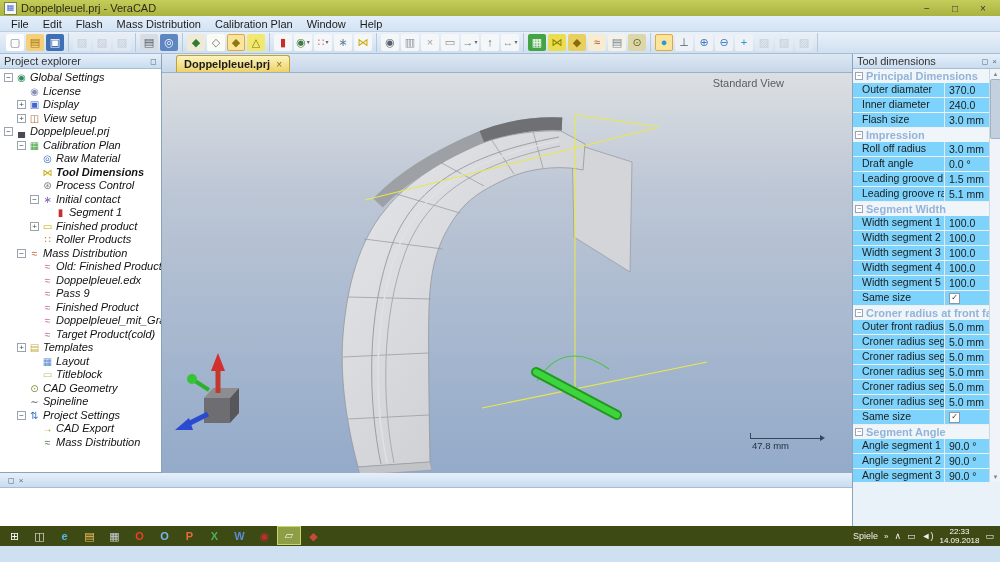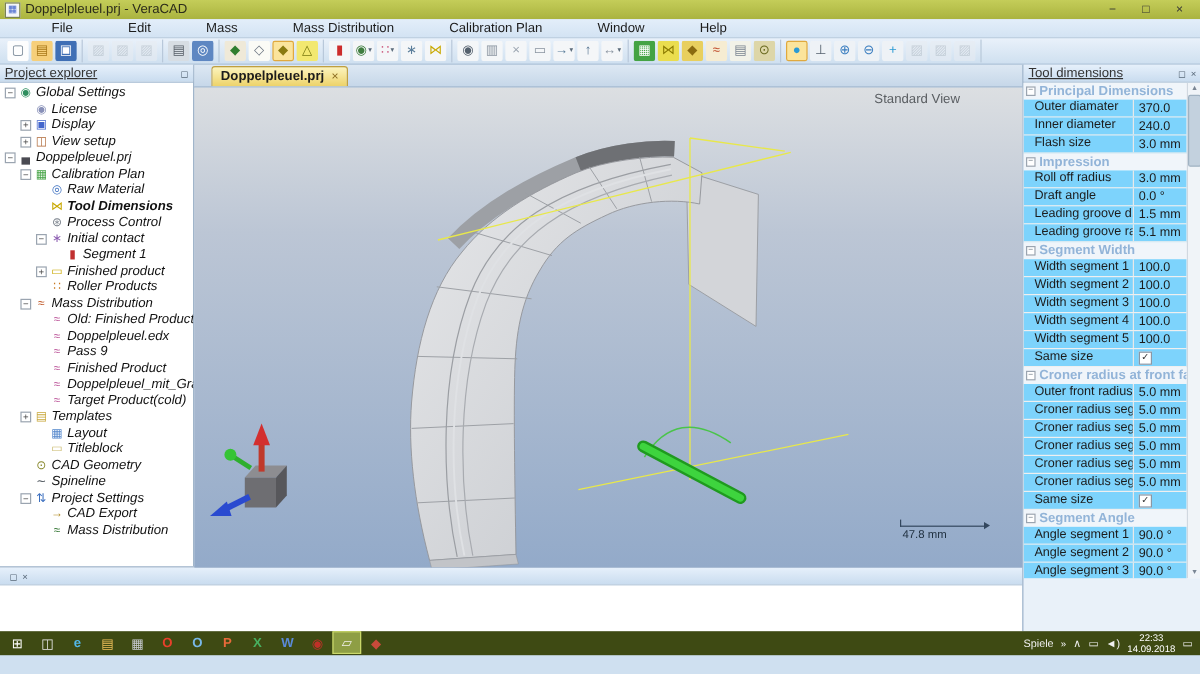--- a/index.html
+++ b/index.html
@@ -10,38 +10,38 @@
   .titlebar{height:16px;background:linear-gradient(#c4cd59,#aab33f);display:flex;align-items:center;
             padding:0 4px;color:#2b2b1a;flex:0 0 16px;}
   .titleicon{width:11px;height:11px;background:#f4f6f8;border:1px solid #7a8250;font-size:8px;line-height:10px;
              text-align:center;color:#4466cc;margin-right:4px;}
   .titletext{font-size:11px;}
   .wincontrols{margin-left:auto;display:flex;gap:14px;padding-right:6px;}
   .winbtn{font-size:10px;color:#333;width:14px;text-align:center;cursor:default;}
   
   .menubar{height:15px;flex:0 0 15px;background:linear-gradient(#e3eefa,#d3e3f3);display:flex;align-items:center;
            border-bottom:1px solid #bccede;padding-left:4px;}
-  .menuitem{padding:0 7px;color:#1c1c1c;margin-left:32px;}
+  .menuitem{padding:0 7px;color:#1c1c1c;}
   
   .toolbar{height:21px;flex:0 0 21px;background:linear-gradient(#e9f1fa,#cfe0f0);display:flex;align-items:center;
            border-bottom:1px solid #a8bdd4;padding-left:2px;}
   .tbgroup{display:flex;align-items:center;padding:0 3px;border-right:1px solid #b8c8da;height:19px;}
   .tbi{width:16px;height:15px;margin:0 1px;border:1px solid transparent;border-radius:2px;display:inline-flex;
        align-items:center;justify-content:center;font-size:11px;line-height:13px;}
   .tbi.act{border-color:#e0a93e;background:#fbe49c !important;}
   .tbi.dis{opacity:.55;}
   .tbi .dd{font-size:6px;color:#5a6a7a;margin-left:1px;}
   
   .mainrow{height:472px;flex:0 0 472px;display:flex;}
   .leftcol{width:852px;flex:0 0 852px;display:flex;flex-direction:column;}
   .workrow{height:418px;flex:0 0 418px;display:flex;}
   
   .panelhead{height:14px;flex:0 0 14px;background:linear-gradient(#e6f0fb,#c9dcef);border-bottom:1px solid #a8bdd4;
              display:flex;align-items:center;padding:0 4px;color:#333;}
-  .panelhead .ph-title{flex:1;text-decoration:underline;}
+  .panelhead .ph-title{flex:1;}
   .phbtn{font-size:8px;color:#5a6a7a;margin-left:4px;}
   
   .explorer{width:161px;flex:0 0 161px;background:#fff;border-right:1px solid #8aa3bd;display:flex;flex-direction:column;}
   .tree{flex:1;overflow:hidden;padding-top:2px;}
   .trow{height:13.5px;line-height:13.5px;display:flex;align-items:center;white-space:nowrap;}
   .texp{width:9px;height:9px;flex:0 0 9px;border:1px solid #9aa4b0;background:#fff;color:#444;font-size:8px;
         line-height:7px;text-align:center;margin-right:2px;box-sizing:border-box;}
   .texp.noborder{border-color:transparent;background:transparent;}
   .ticon{width:13px;flex:0 0 13px;text-align:center;font-size:10px;}
   .tlabel{padding-left:2px;color:#111;font-style:italic;}
@@ -50,21 +50,21 @@
   .centercol{flex:1;display:flex;flex-direction:column;min-width:0;}
   .tabstrip{height:18px;flex:0 0 18px;background:linear-gradient(#dde8f3,#c6d7e9);border-bottom:1px solid #9ab0c8;
             display:flex;align-items:flex-end;padding-left:14px;}
   .doctab{height:16px;display:flex;align-items:center;gap:6px;padding:0 7px;font-weight:bold;
           background:linear-gradient(#fcf4be,#eed express 268);background:linear-gradient(#fcf4be,#edd268);
           border:1px solid #c0a040;border-bottom:none;border-radius:3px 3px 0 0;color:#1c1c1c;}
   .tabclose{font-weight:normal;color:#8a6a20;font-size:10px;}
   .viewport{height:400px;flex:0 0 400px;position:relative;overflow:hidden;
             background:linear-gradient(180deg,#dcdfe2 0%,#bcc6d5 30%,#93aac9 100%);}
   .viewport svg{position:absolute;left:0;top:0;width:100%;height:100%;}
-  .viewlabel{position:absolute;top:4px;right:52px;color:#5a5e62;font-size:11px;}
+  .viewlabel{position:absolute;top:4px;right:68px;color:#5a5e62;font-size:11px;}
   .scalebar{position:absolute;right:28px;bottom:22px;width:74px;height:18px;}
   .scaleline{position:absolute;left:0;top:5px;width:72px;height:1px;background:#33475e;}
   .scaletick{position:absolute;left:0;top:0;width:1px;height:6px;background:#33475e;}
   .scalearrow{position:absolute;right:-1px;top:2px;width:0;height:0;border-left:5px solid #33475e;
               border-top:3px solid transparent;border-bottom:3px solid transparent;}
   .scaletext{position:absolute;left:2px;top:7px;font-size:9.5px;color:#1f2f3f;}
   
   .outputpanel{height:54px;flex:0 0 54px;display:flex;flex-direction:column;border-top:1px solid #8aa3bd;background:#fff;}
   .outputbody{height:26px;flex:0 0 26px;background:#fff;overflow:hidden;padding:0 4px;}
   .oline{height:13px;line-height:13px;color:#1c1c1c;white-space:nowrap;}
@@ -114,21 +114,21 @@
     <span class="wincontrols">
       <span class="winbtn">−</span>
       <span class="winbtn">□</span>
       <span class="winbtn">×</span>
     </span>
   </div>
 
   <div class="menubar" id="menubar">
       <span class="menuitem">File</span>
       <span class="menuitem">Edit</span>
-      <span class="menuitem">Mass</span>
+      <span class="menuitem">Flash</span>
       <span class="menuitem">Mass Distribution</span>
       <span class="menuitem">Calibration Plan</span>
       <span class="menuitem">Window</span>
       <span class="menuitem">Help</span>
     </div>
 
   <div class="toolbar" id="toolbar">
       <span class="tbgroup">
         <span class="tbi" style="background: rgb(253, 253, 253);">
           <span style="color: rgb(106, 123, 140);">▢</span>

